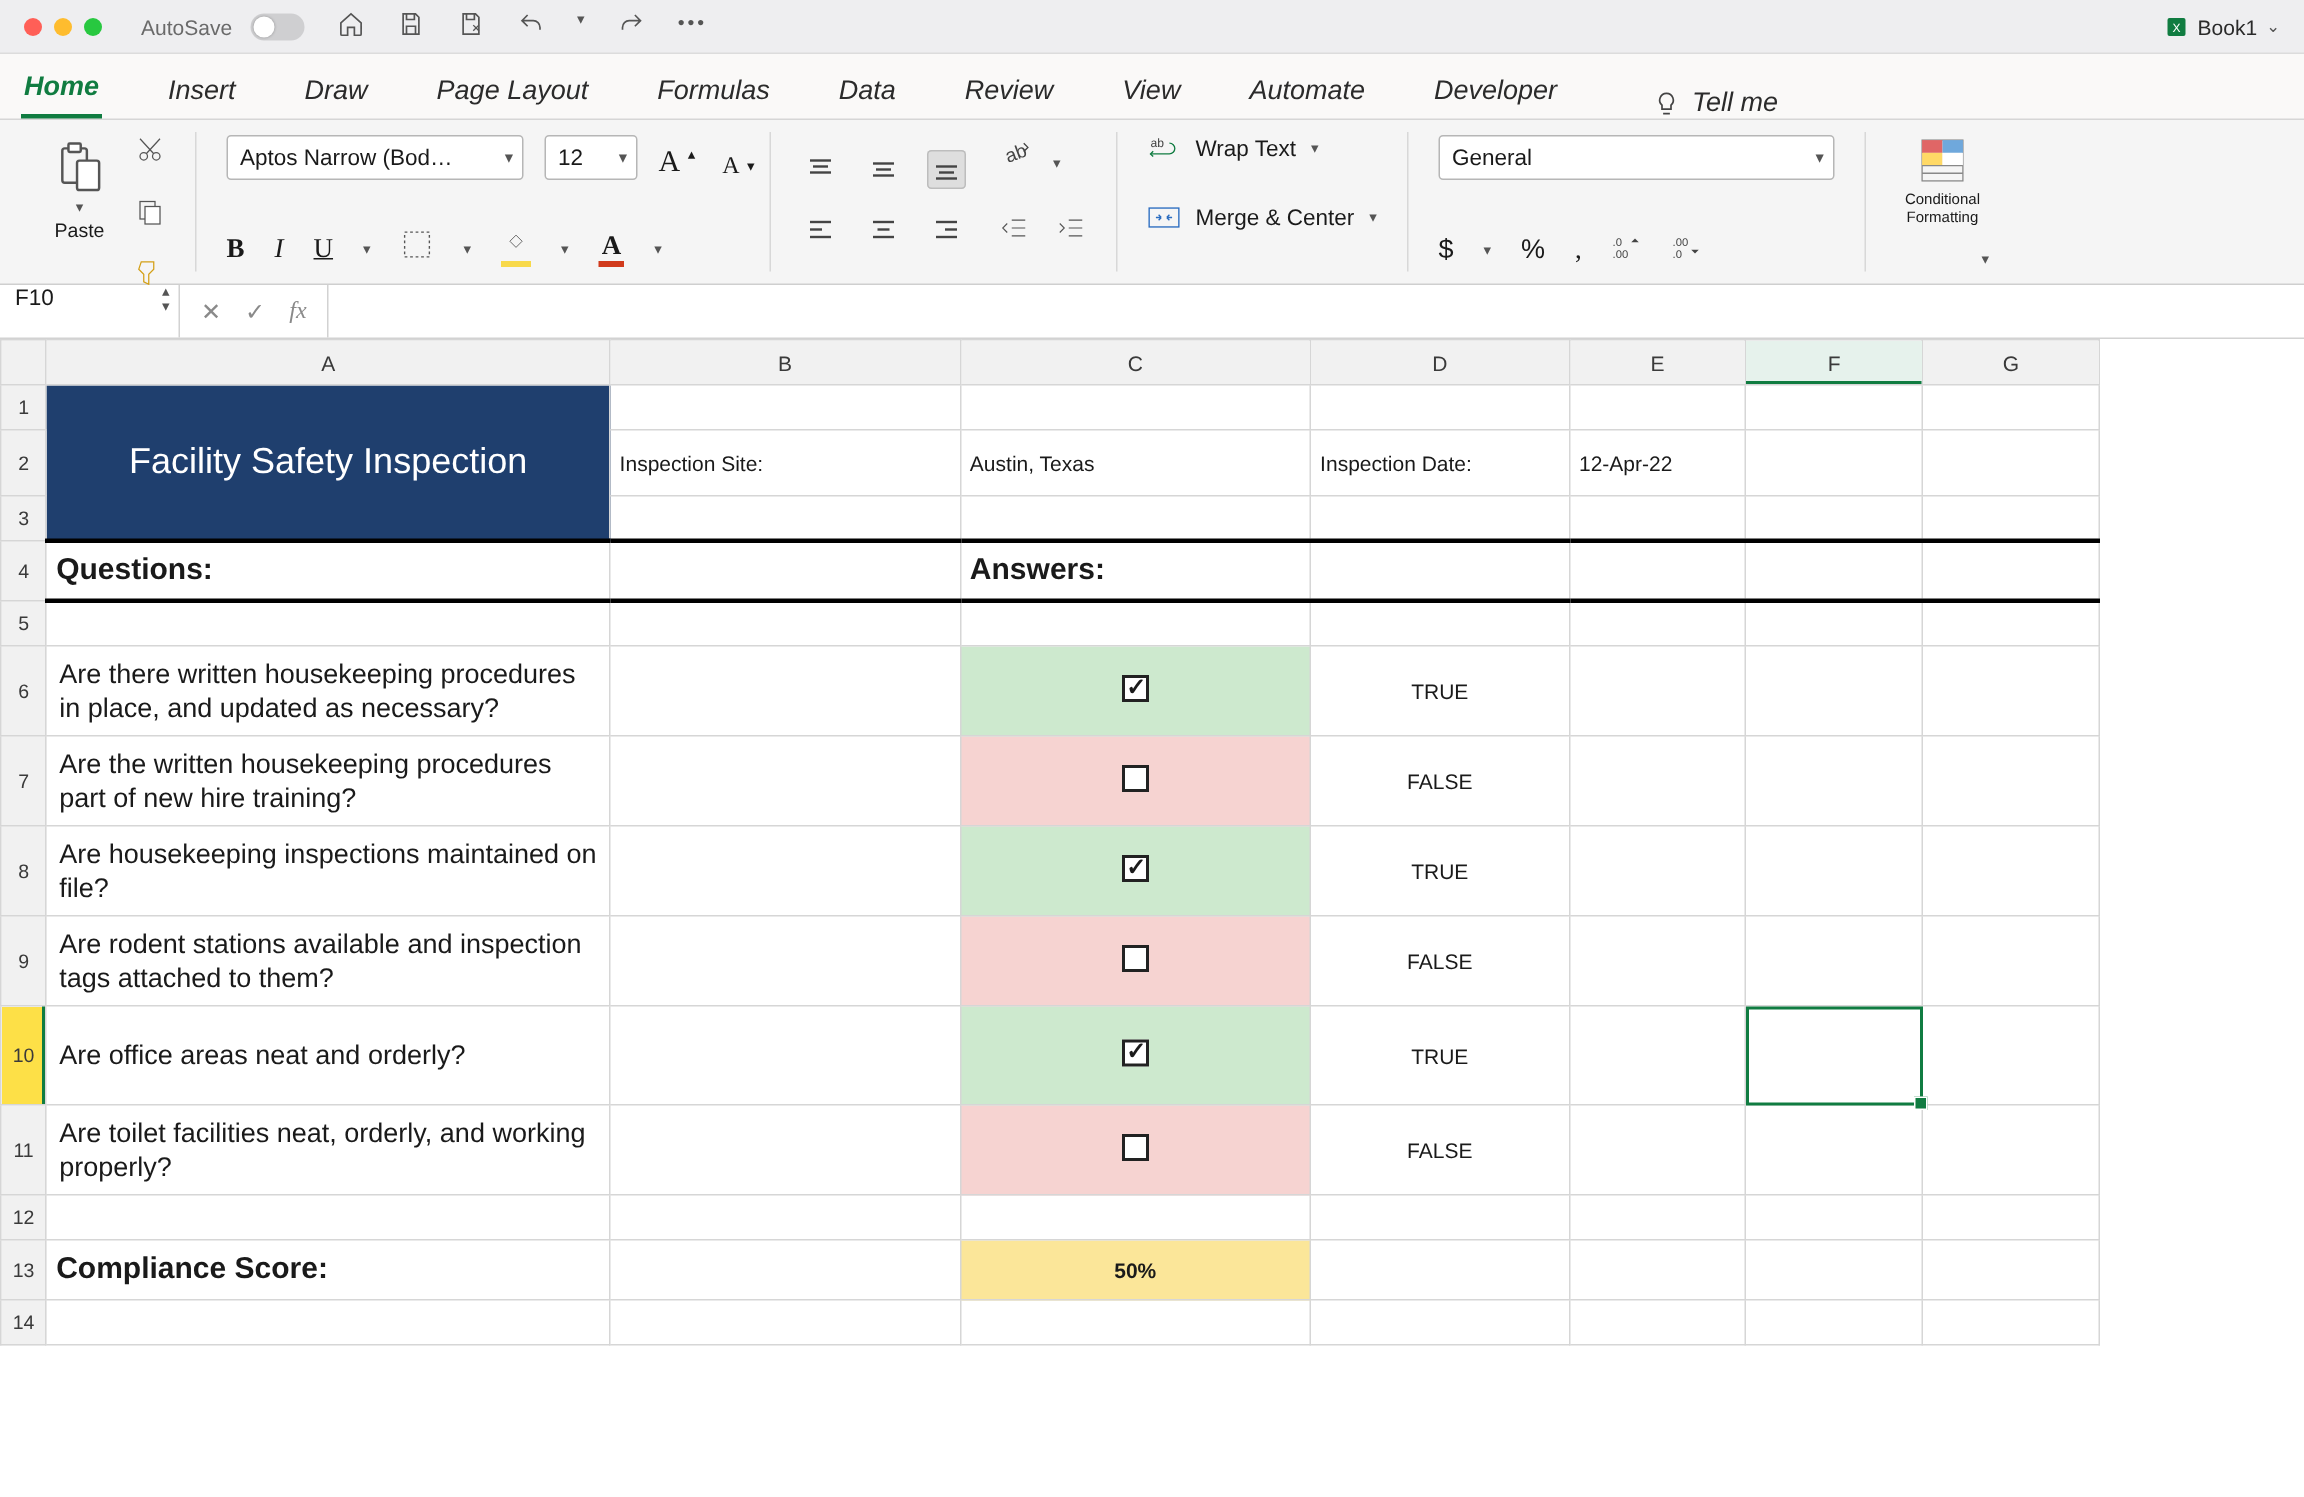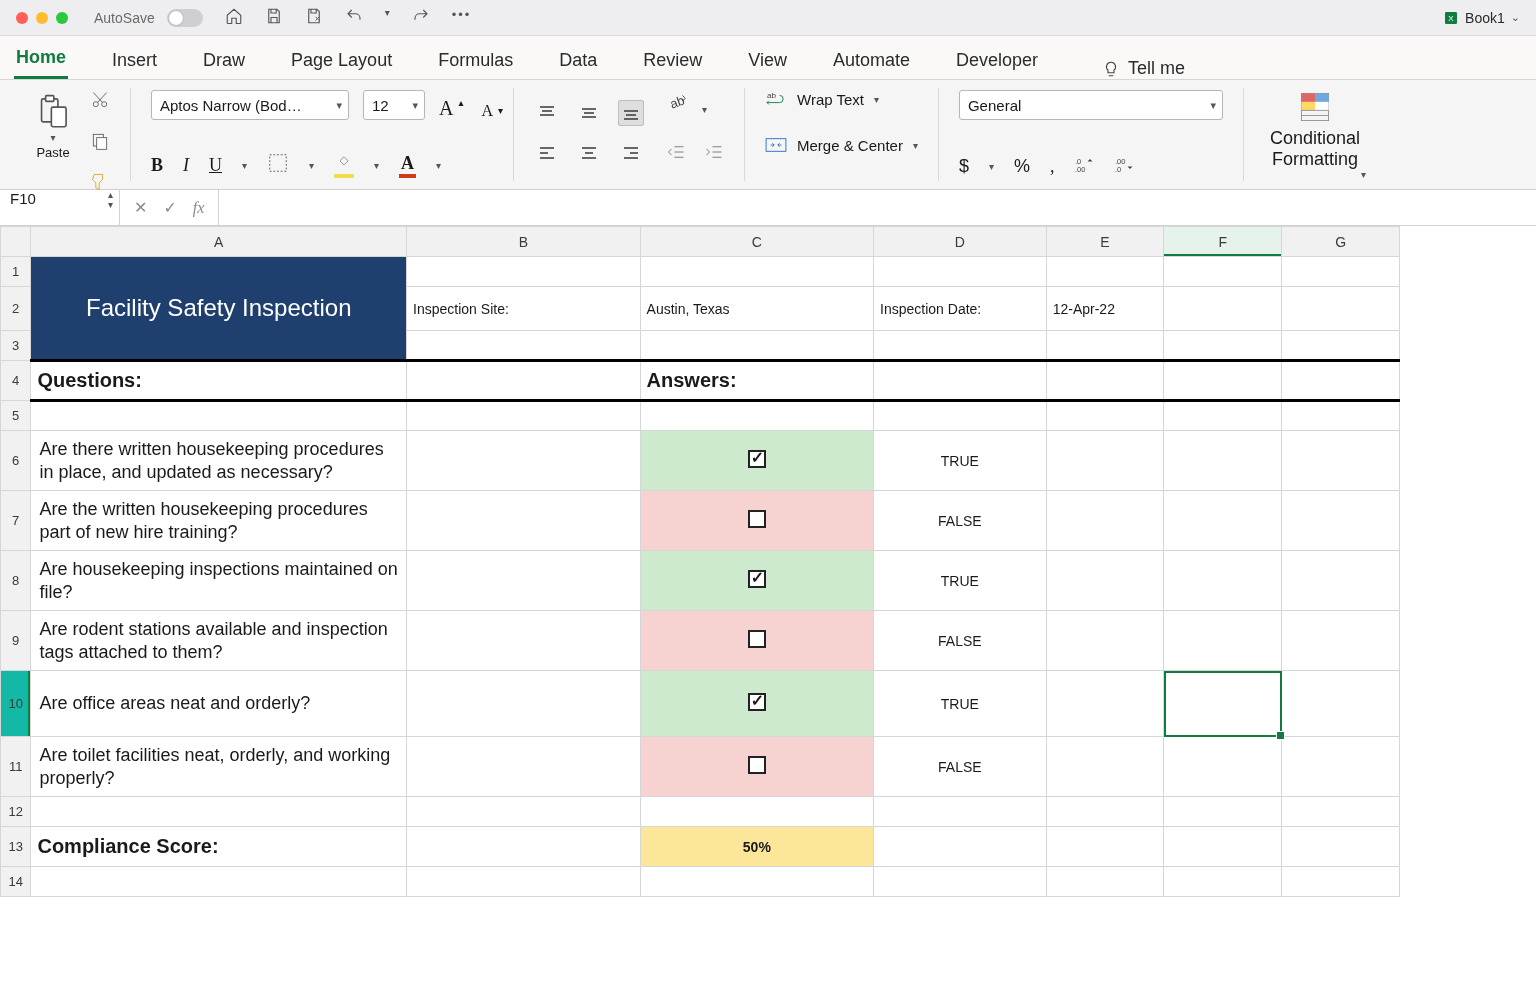--- a/index.html
+++ b/index.html
@@ -16,21 +16,21 @@
 .autosave-label { color: #6a6a6a; font-size: 14px; }
 .switch { width: 36px; height: 18px; border-radius: 9px; background: #cfcfd1; position: relative; margin-left: 4px; margin-right: 14px; }
 .switch::after { content: ""; position: absolute; left: 2px; top: 2px; width: 14px; height: 14px; border-radius: 50%; background: #fff; box-shadow: 0 0 2px rgba(0,0,0,.3); }
 .tb-icons { display: flex; gap: 22px; color: #4a4a4a; }
 .tb-icons svg { width: 18px; height: 18px; stroke: #555; fill: none; stroke-width: 1.5; }
 .tb-spacer { flex: 1; }
 .book-title { color: #2a2a2a; display: flex; align-items: center; gap: 6px; font-size: 14px; }
 .book-title svg { width: 16px; height: 16px; }
 
 
-.tabs { height: 44px; display: flex; align-items: flex-end; gap: 42px; padding: 0 14px; background: #faf9f8; border-bottom: 1px solid #d6d6d6; font-size: 18px; color: #2b2b2b; }
+.tabs { height: 44px; display: flex; align-items: flex-end; gap: 42px; padding: 0 14px; background: #faf9f8; border-bottom: 1px solid #d6d6d6; font-size: 18px; color: #2b2b2b; font-style: italic; }
 .tab { padding: 6px 2px 8px; cursor: pointer; }
 .tab.active { font-weight: 700; color: #107c41; border-bottom: 3px solid #107c41; }
 .tell-me { display: flex; align-items: center; gap: 8px; margin-left: 20px; }
 .tell-me svg { width: 18px; height: 18px; }
 
 
 .ribbon { height: 110px; background: #f5f5f5; display: flex; align-items: stretch; padding: 8px 10px; gap: 0; border-bottom: 1px solid #cfcfcf; }
 .group { display: flex; flex-direction: column; justify-content: space-between; padding: 2px 20px; }
 .group + .group { border-left: 1px solid #d8d8d8; }
 .row { display: flex; align-items: flex-end; gap: 14px; }
@@ -58,21 +58,21 @@
 .align-btn svg { width: 18px; height: 18px; stroke: #444; fill: none; stroke-width: 1.6; }
 .indent-row { display: flex; gap: 18px; }
 .wrap-block { display: flex; flex-direction: column; gap: 28px; }
 .wrap-row, .merge-row { display: flex; align-items: center; gap: 10px; font-size: 15px; }
 .wrap-row svg, .merge-row svg { width: 22px; height: 18px; }
 .number-drop { width: 264px; }
 .number-row2 { display: flex; gap: 20px; align-items: center; font-size: 18px; }
 .number-row2 svg { width: 20px; height: 20px; }
 .cond-fmt { display: flex; flex-direction: column; align-items: center; gap: 4px; padding: 0 6px; }
 .cond-fmt svg { width: 34px; height: 34px; }
-.cond-label { font-size: 18px; text-align: center; line-height: 1.15; }
+.cond-label { font-size: 10px; text-align: center; line-height: 1.15; }
 
 
 .formula-bar { height: 36px; display: flex; align-items: stretch; background: #fff; border-bottom: 1px solid #d2d2d2; }
 .name-box { width: 120px; border-right: 1px solid #d2d2d2; display: flex; align-items: flex-start; padding: 0 10px; font-size: 15px; position: relative; }
 .name-box .spin { position: absolute; right: 6px; display: flex; flex-direction: column; font-size: 10px; color: #555; line-height: 1; }
 .fb-btns { display: flex; align-items: center; gap: 16px; padding: 0 14px; color: #8a8a8a; font-size: 16px; border-right: 1px solid #d2d2d2; }
 .fb-btns .fx { font-style: italic; font-family: Georgia, serif; }
 .fb-input { flex: 1; }
 
 
@@ -91,21 +91,21 @@
 td.bold { font-size: 20px; font-weight: 700; margin-top: 26px; }
 td.q { font-size: 18px; line-height: 1.25; padding: 6px 8px; }
 td.center { text-align: center; }
 td.green { background: #cde9ce; }
 td.pink  { background: #f6d3d1; }
 td.yellow { background: #fbe699; font-weight: 700; }
 td.sel { outline: 2px solid #107c41; outline-offset: -2px; position: relative; }
 td.sel::after { content: ""; position: absolute; right: -4px; bottom: -4px; width: 7px; height: 7px; background: #107c41; border: 1px solid #fff; }
 .chk { display: inline-block; width: 18px; height: 18px; border: 2px solid #222; background: #fff; position: relative; }
 .chk.checked::after { content: "✓"; position: absolute; left: 1px; top: -4px; font-size: 16px; font-weight: 700; }
-th.rowhead.active { background: #14b8a6; position: relative; }
+th.rowhead.active { background: #fde047; position: relative; }
 th.rowhead.active::after { content: ""; position: absolute; top: 0; bottom: 0; right: 0; width: 2px; background: #107c41; }
 .hlabel { font-size: 18px; }
 .hlabel-b { font-size: 18px; }
 .val-date { font-size: 16px; }
 </style>
 </head>
 <body>
 
 <div class="window">
 

